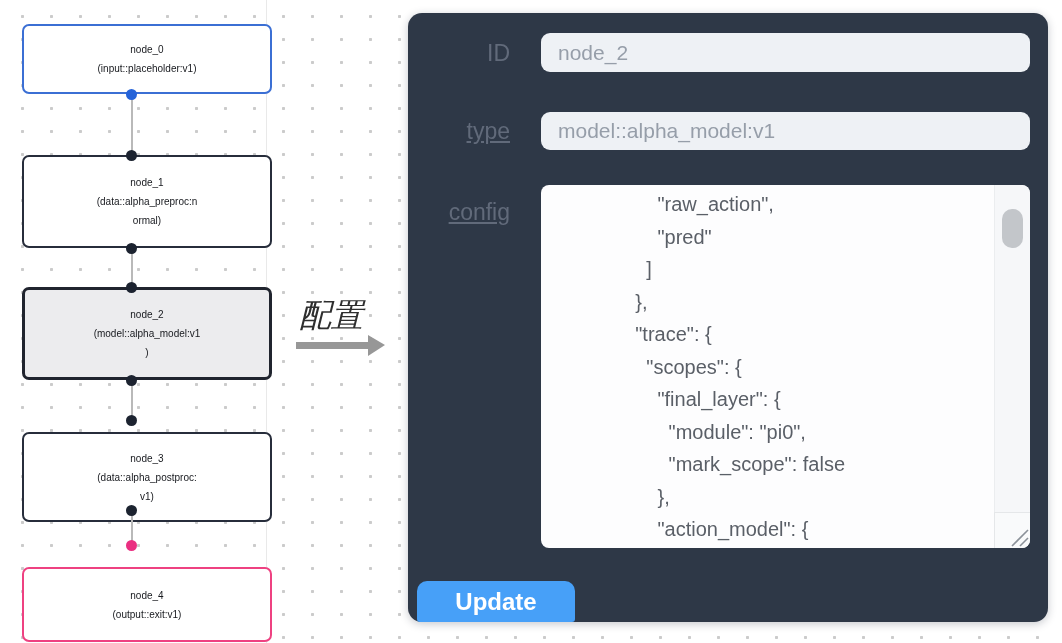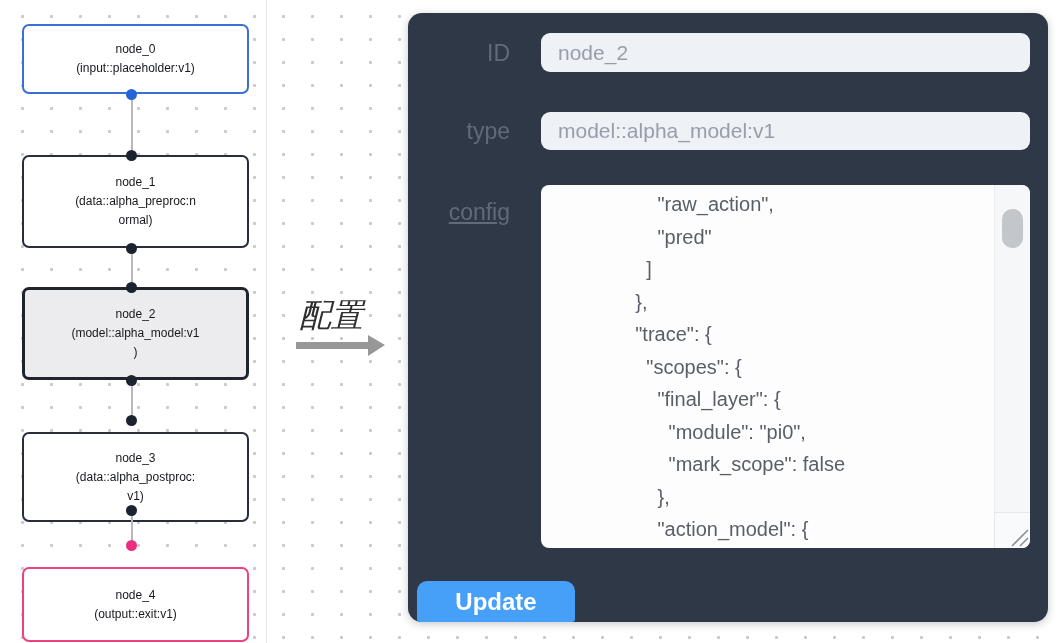--- a/index.html
+++ b/index.html
@@ -12,24 +12,24 @@
     background-size: 29px 23px;
     background-position: 8px 5px;
   }
 
   
   .canvas-edge-line {
     position: absolute; left: 266px; top: 0; width: 1px; height: 643px;
     background: #e9e9e9;
   }
   .node {
-    position: absolute; left: 22px; width: 227px;
+    position: absolute; left: 22px; width: 250px;
     background: #ffffff; border: 2px solid #272d3b; border-radius: 7px;
     display: flex; flex-direction: column; justify-content: center; align-items: center;
-    text-align: center; color: #16181d; font-size: 12px; line-height: 19px;
+    text-align: center; color: #16181d; font-size: 10px; line-height: 19px;
   }
   .node .subtitle { white-space: pre-line; }
   .node-0 { top: 24px;  height: 70px; border-color: #3b6fd4; border-width: 2px; }
   .node-1 { top: 155px; height: 93px; }
   .node-2 { top: 287px; height: 93px; background: #ececee; border-width: 3px; border-color: #20242e; }
   .node-3 { top: 420px; height: 90px; margin-top: 12px; }
   .node-4 { top: 567px; height: 75px; border-color: #ee4181; }
 
   .edge {
     position: absolute; left: 131px; width: 2px; background: #b9b9b9;
@@ -69,21 +69,21 @@
   .panel {
     position: absolute; left: 408px; top: 13px; width: 640px; height: 609px;
     background: #2e3847; border-radius: 14px;
     box-shadow: 0 2px 8px rgba(30,40,60,.25);
   }
   .field-label {
     position: absolute; left: 0; width: 102px; text-align: right;
     color: #616a7a; font-size: 23px;
   }
   .label-id     { top: 27px; }
-  .label-type   { top: 105px; }
+  .label-type   { top: 105px; text-decoration: underline; }
   .label-config { top: 186px; text-decoration: underline; }
 
   .text-input {
     position: absolute; left: 133px; width: 489px; height: 39px;
     border: none; outline: none; border-radius: 9px;
     background: #eef1f5; color: #969ea9; font-size: 21px;
     padding: 0 17px; font-family: "Liberation Sans", sans-serif;
   }
   .input-id   { top: 20px; }
   .input-type { top: 99px; height: 38px; }

